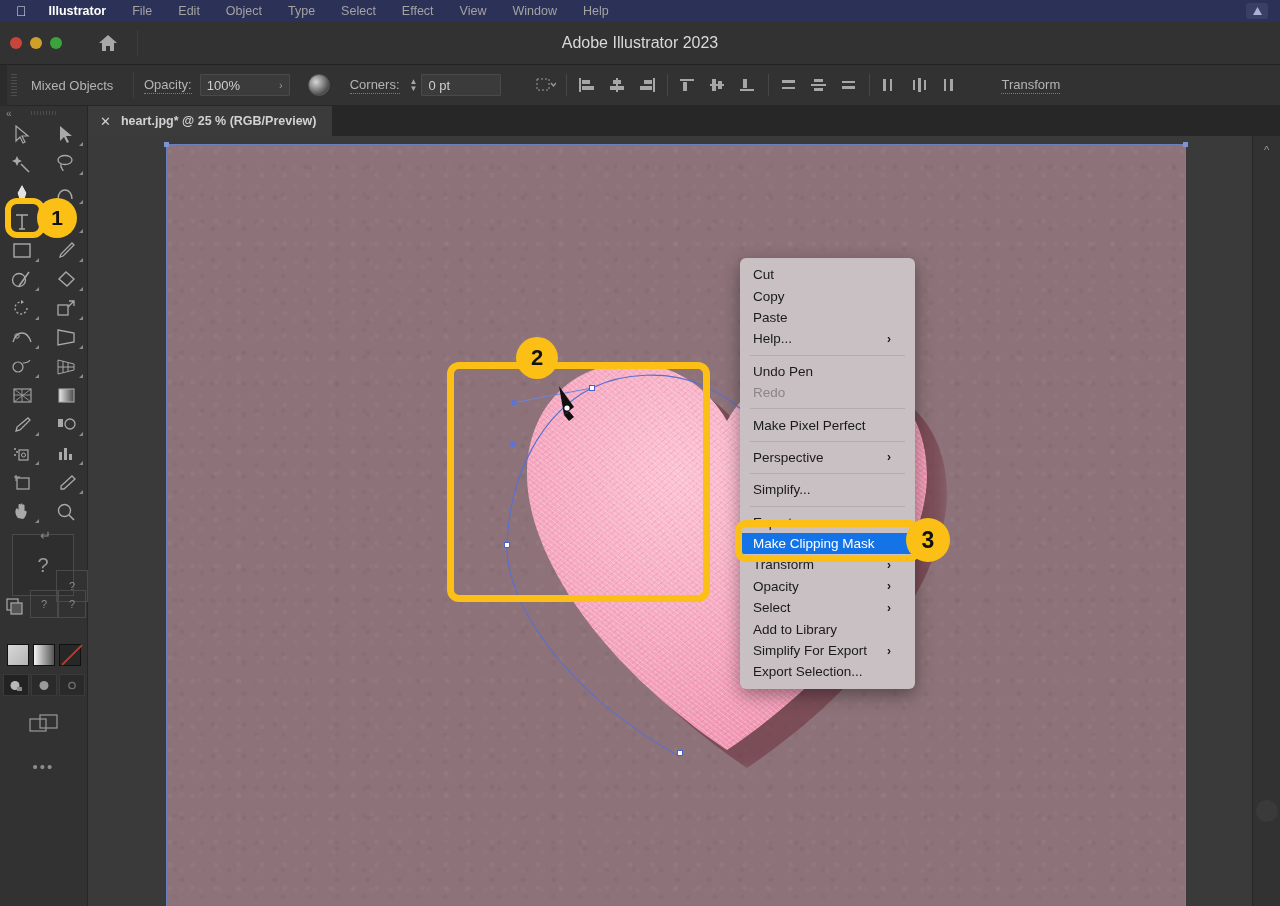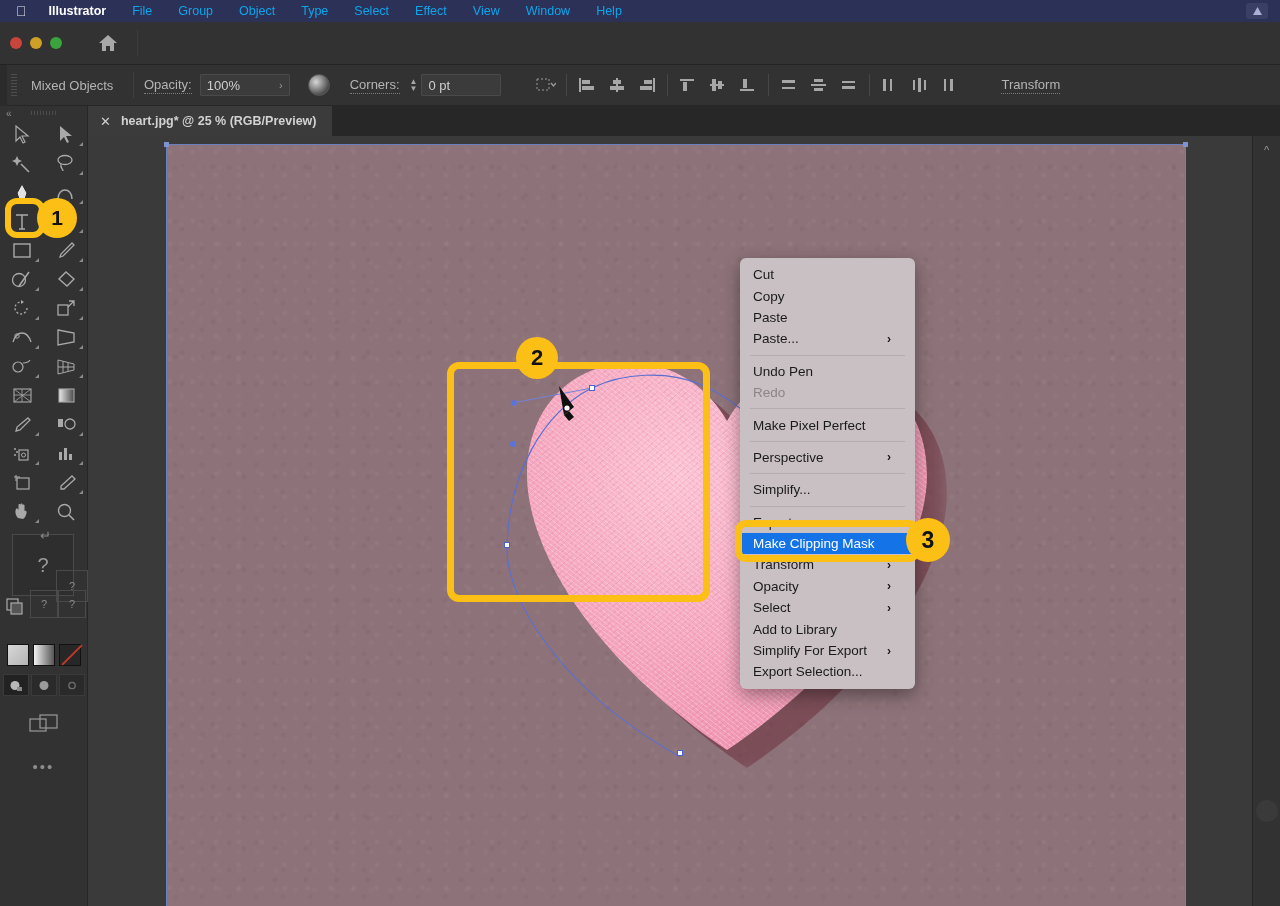--- a/index.html
+++ b/index.html
@@ -13,21 +13,21 @@
 
   
   #menubar {
     position: absolute; top: 0; left: 0; width: 1280px; height: 22px;
     background: #2c3158;
     display: flex; align-items: center;
     color: #e8e8ee; font-size: 12.5px;
     z-index: 60;
   }
   #menubar .apple { margin-left: 16px; margin-right: 16px; font-size: 14px; line-height: 1; opacity: .95; }
-  #menubar .mi { padding: 0 13px; white-space: nowrap; color: #0ea5e9; }
+  #menubar .mi { padding: 0 13px; white-space: nowrap; color: #a3a3a3; }
   #menubar .mi.appname { font-weight: bold; color: #ffffff; padding-left: 6px; }
   #menubar .spacer { flex: 1; }
   #menubar .cc {
     margin-right: 12px; width: 22px; height: 16px; border-radius: 3px;
     background: #3a3f66; display: flex; align-items: center; justify-content: center;
   }
 
   
   #titlebar {
     position: absolute; top: 22px; left: 0; width: 1280px; height: 43px;
@@ -209,21 +209,21 @@
     border: 1px solid #4a63c8; z-index: 82; }
   .pathpt.filled { background: #5a74d8; border-radius: 50%; border: none; width: 6px; height: 6px; }
 </style>
 </head>
 <body>
 
 <div id="menubar">
   <span class="apple"></span>
   <span class="mi appname">Illustrator</span>
   <span class="mi">File</span>
-  <span class="mi">Group</span>
+  <span class="mi">Edit</span>
   <span class="mi">Object</span>
   <span class="mi">Type</span>
   <span class="mi">Select</span>
   <span class="mi">Effect</span>
   <span class="mi">View</span>
   <span class="mi">Window</span>
   <span class="mi">Help</span>
   <span class="spacer"></span>
   <span class="cc">
     <svg width="13" height="13" viewBox="0 0 13 13">
@@ -237,20 +237,21 @@
     <span class="dot r"></span>
     <span class="dot y"></span>
     <span class="dot g"></span>
   </div>
   <div id="homebtn">
     <svg width="22" height="20" viewBox="0 0 22 20">
       <path d="M11 2 L20 10 H17 V18 H13 V13 H9 V18 H5 V10 H2 Z" fill="#a8a8a8"></path>
     </svg>
   </div>
   <div class="divider"></div>
+  <div id="apptitle">Adobe Illustrator 2023</div>
 </div>
 
 <div id="controlbar">
   <div class="grip"></div>
   <span class="cb-label" style="margin-left:8px;width:92px">Mixed Objects</span>
   <div class="cb-sep"></div>
   <span class="cb-label dotted">Opacity:</span>
   <div class="cb-field" style="width:90px;margin-left:8px">
     <span>100%</span>
     <span class="chev">›</span>
@@ -662,21 +663,21 @@
     <div class="cm-item">
       <span>Cut</span>
     </div>
     <div class="cm-item">
       <span>Copy</span>
     </div>
     <div class="cm-item">
       <span>Paste</span>
     </div>
     <div class="cm-item">
-      <span>Paste...</span>
+      <span>Help...</span>
       <span class="arrow">›</span>
     </div>
     <div class="cm-sep"></div>
     <div class="cm-item">
       <span>Undo Pen</span>
     </div>
     <div class="cm-item disabled">
       <span>Redo</span>
     </div>
     <div class="cm-sep"></div>

